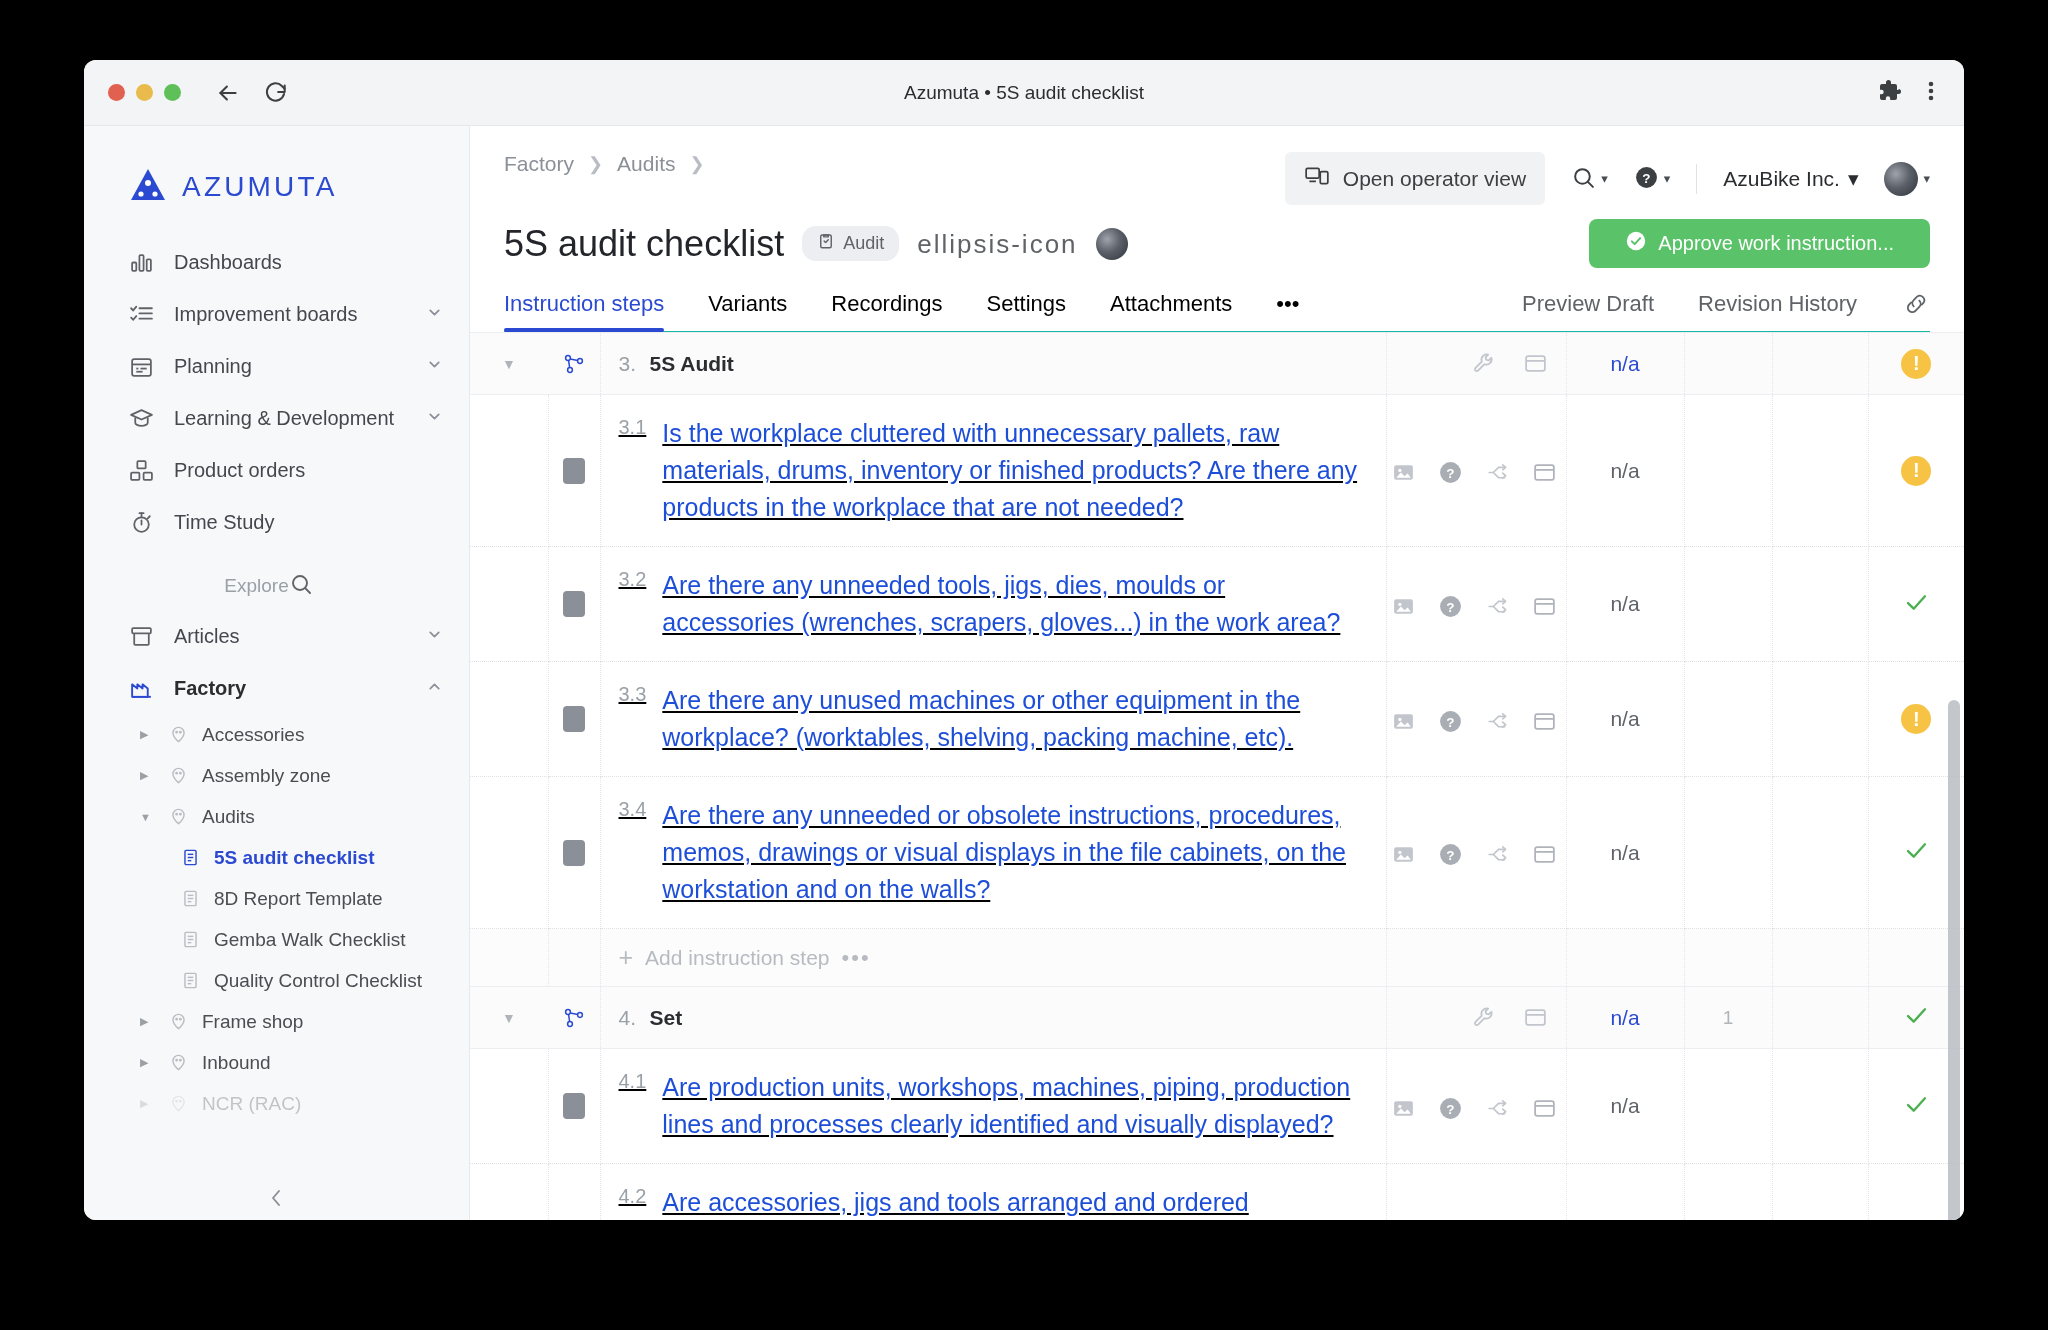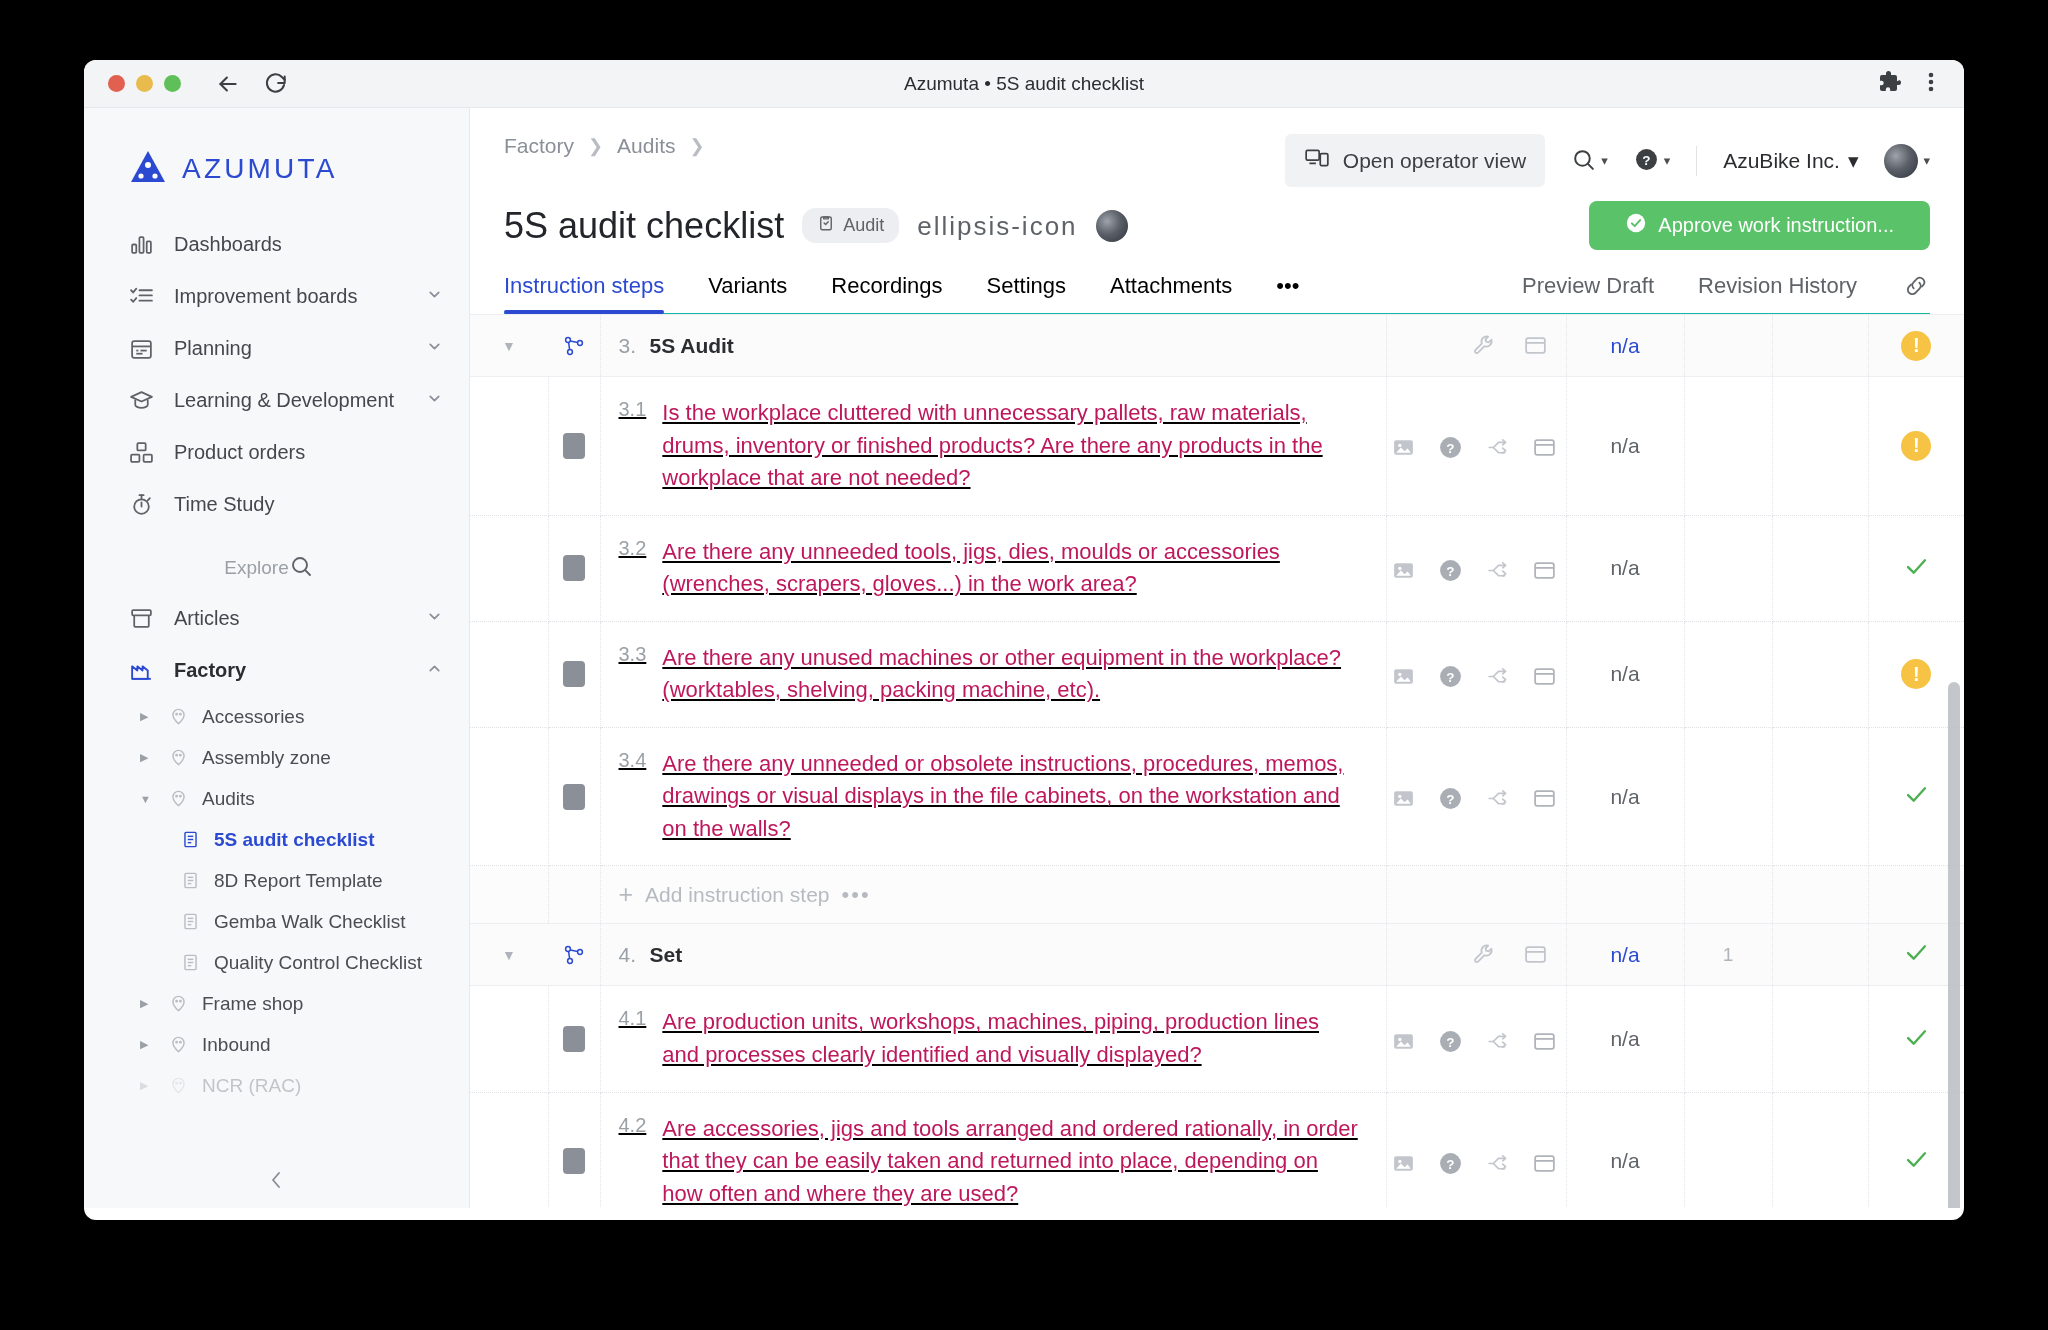--- a/index.html
+++ b/index.html
@@ -14,21 +14,21 @@
   .window {
     position: absolute;
     left: 84px; top: 60px;
     width: 1880px; height: 1160px;
     background: #ffffff;
     border-radius: 12px;
     overflow: hidden;
     box-shadow: 0 18px 60px rgba(0,0,0,.45);
   }
   .titlebar {
-    height: 48px;
+    height: 66px;
     background: #f3f4f6;
     display: flex; align-items: center;
     position: relative;
     border-bottom: 1px solid #e6e7ea;
   }
   .traffic { display: flex; gap: 11px; margin-left: 24px; }
   .dot { width: 17px; height: 17px; border-radius: 50%; }
   .dot.red { background: #e1604f; }
   .dot.yellow { background: #e9bb4d; }
   .dot.green { background: #5fc05a; }
@@ -169,21 +169,21 @@
   .caret { color: #b0b4ba; font-size: 14px; text-align: center; cursor: pointer; }
   .grpnum { color: #9aa0a6; font-size: 21px; margin-right: 9px; }
   .grpname { color: #2b2d31; font-size: 21px; font-weight: 700; }
   .grpcell { padding-left: 18px; }
 
   .sqmark { width: 22px; height: 26px; border-radius: 4px; background: #8a8f98; margin: 0 auto; }
 
   .stepcell { padding: 20px 26px 20px 18px; }
   .steprow { display: flex; gap: 16px; text-decoration: underline; }
   .stepnum { color: #9aa0a6; font-size: 20px; flex: 0 0 auto; padding-top: 1px; }
-  .steptxt { color: #be185d; font-size: 22px; line-height: 1.48; }
+  .steptxt { color: #1d4ed8; font-size: 25px; line-height: 1.48; }
 
   .iconcell { }
   .icons { display: flex; align-items: center; gap: 22px; justify-content: flex-start; padding-left: 4px; color: #b0b4ba; }
   .icons .ic { cursor: pointer; display: flex; }
   .icons .ic.mid { color: #9aa0a6; }
 
   .na { text-align: center; font-size: 21px; color: #5f6368; }
   .na.blue { color: #2b4ad1; }
   .colnum { text-align: center; font-size: 19px; color: #b0b4ba; }
 

